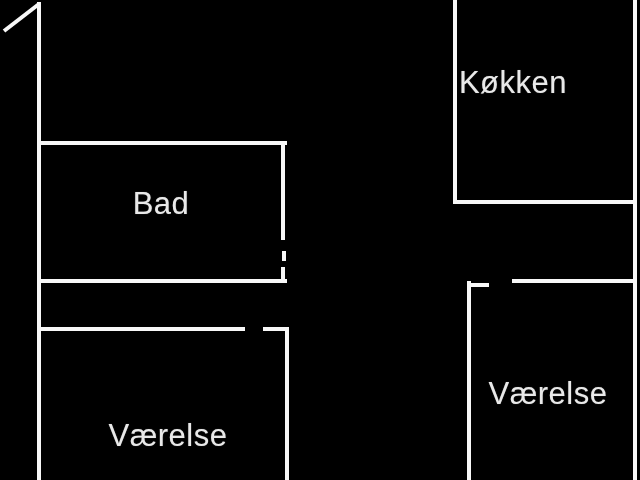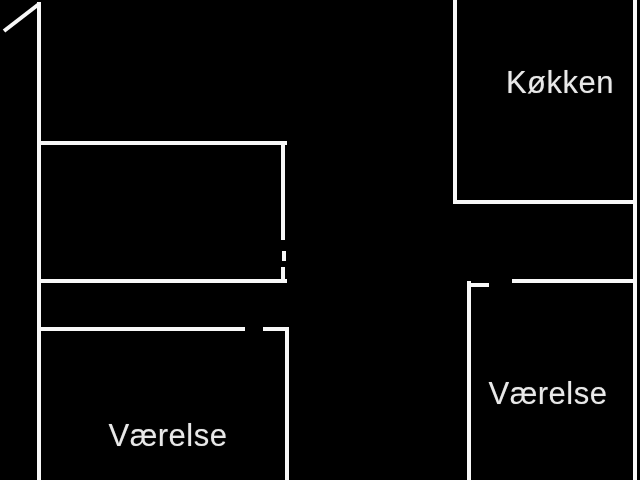--- a/index.html
+++ b/index.html
@@ -24,21 +24,21 @@
   .room-label {
     position: absolute;
     transform: translate(-50%, -50%);
     color: #e9e9e9;
     font-size: 31px;
     font-weight: 400;
     letter-spacing: 0.5px;
     white-space: nowrap;
     text-shadow: 0 0 1px rgba(255,255,255,0.35);
   }
-  .label-kitchen       { left: 560px; top: 83px;  }
+  .label-kitchen       { left: 513px; top: 83px;  }
   .label-bathroom      { left: 161px; top: 204px; }
   .label-bedroom-left  { left: 168px; top: 436px; }
   .label-bedroom-right { left: 548px; top: 394px; }
 </style>
 </head>
 <body>
 
 <div class="plan-viewport">
 
   <svg class="plan-layer" width="640" height="480" viewBox="0 0 640 480">
@@ -55,18 +55,19 @@
       <line x1="455" y1="202" x2="637" y2="202" stroke="#f8f8f8" stroke-width="4" stroke-linecap="butt"></line>
       <line x1="635" y1="0" x2="635" y2="480" stroke="#f8f8f8" stroke-width="4" stroke-linecap="butt"></line>
       <line x1="469" y1="281" x2="469" y2="480" stroke="#f8f8f8" stroke-width="4" stroke-linecap="butt"></line>
       <line x1="469" y1="285" x2="489" y2="285" stroke="#f8f8f8" stroke-width="4" stroke-linecap="butt"></line>
       <line x1="512" y1="281" x2="637" y2="281" stroke="#f8f8f8" stroke-width="4" stroke-linecap="butt"></line>
       <line x1="4" y1="31" x2="39" y2="4" stroke="#f8f8f8" stroke-width="4" stroke-linecap="butt"></line>
     </svg>
 
   <div class="room-label label-kitchen">Køkken</div>
 
+  <div class="room-label label-bathroom">Bad</div>
 
   <div class="room-label label-bedroom-left">Værelse</div>
 
   <div class="room-label label-bedroom-right">Værelse</div>
 
 </div>
 
 </body></html>

